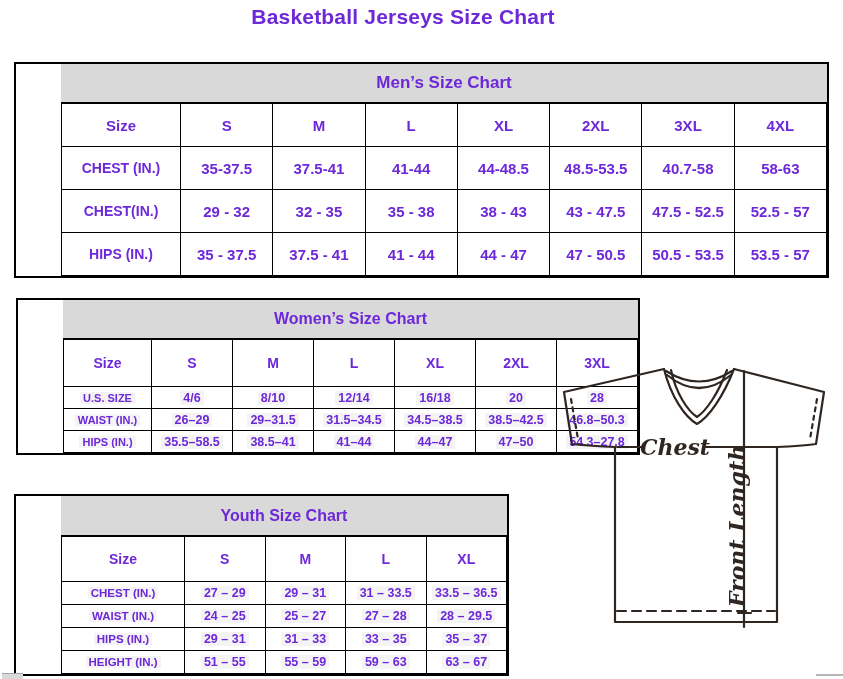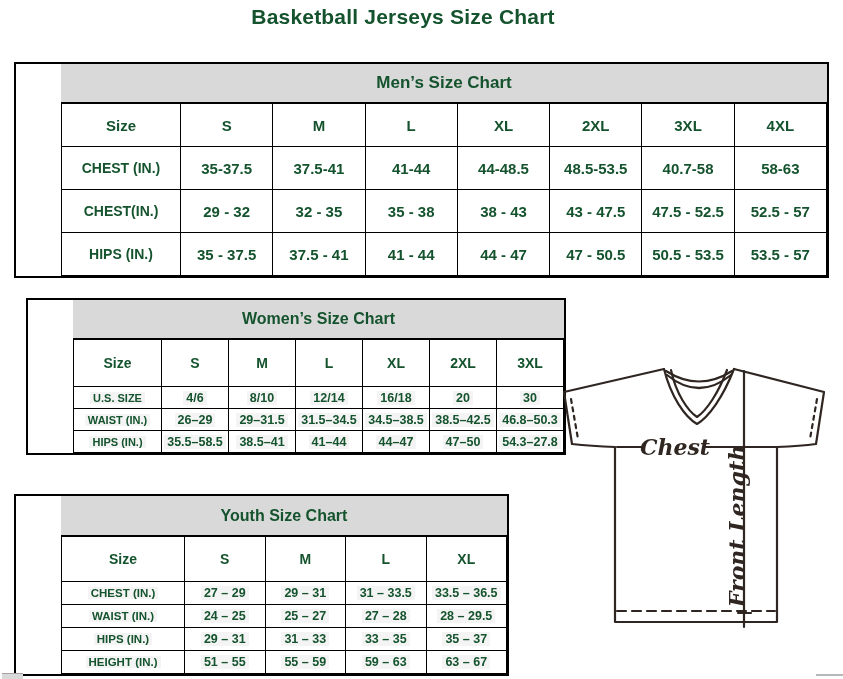--- a/index.html
+++ b/index.html
@@ -1,18 +1,18 @@
 <!DOCTYPE html>
 <html><head>
 <meta charset="utf-8">
 <style>
   html,body{margin:0;padding:0;background:#fff;}
   .canvas{
     position:relative;width:843px;height:679px;background:#ffffff;
-    font-family:"Liberation Sans",sans-serif;color:#14532d;overflow:hidden;
+    font-family:"Liberation Sans",sans-serif;color:#6d28d9;overflow:hidden;
   }
   .page-title{
     position:absolute;left:0;top:5px;width:806px;text-align:center;
     font-size:21px;font-weight:bold;letter-spacing:.2px;
   }
   
   .chart{position:absolute;border:2px solid #000;box-sizing:border-box;background:#fff;padding-left:45px;}
   .chart .band{
     background:#d9d9d9;border-bottom:1px solid #000;
     display:flex;align-items:center;justify-content:center;
@@ -25,21 +25,21 @@
   }
   
   .men{left:14px;top:62px;width:815px;}
   .men .band{height:38px;font-size:17px;}
   .men col.c0{width:119px;}
   .men tr{height:43px;}
   .men tr.head td{font-size:15px;}
   .men td.rlabel{font-size:14px;}
   .men td.val{font-size:15px;}
   
-  .women{left:26px;top:298px;width:540px;}
+  .women{left:16px;top:298px;width:624px;}
   .women .band{height:38px;font-size:16px;}
   .women col.c0{width:88px;}
   .women tr{height:22px;}
   .women tr.head{height:47px;}
   .women tr.head td{font-size:14px;}
   .women td.rlabel{font-size:11px;}
   .women td.val{font-size:12.5px;margin-top:15px;}
   .women td span{background:#f4f4f4;padding:0 3px;}
   .women tr.head td span{background:transparent;padding:0;}
   
@@ -151,21 +151,21 @@
             <td class="hcell"><span>2XL</span></td>
             <td class="hcell"><span>3XL</span></td>
           </tr>
           <tr>
             <td class="rlabel"><span>U.S. SIZE</span></td>
             <td class="val"><span>4/6</span></td>
             <td class="val"><span>8/10</span></td>
             <td class="val"><span>12/14</span></td>
             <td class="val"><span>16/18</span></td>
             <td class="val"><span>20</span></td>
-            <td class="val"><span>30</span></td>
+            <td class="val"><span>28</span></td>
           </tr>
           <tr>
             <td class="rlabel"><span>WAIST (IN.)</span></td>
             <td class="val"><span>26–29</span></td>
             <td class="val"><span>29–31.5</span></td>
             <td class="val"><span>31.5–34.5</span></td>
             <td class="val"><span>34.5–38.5</span></td>
             <td class="val"><span>38.5–42.5</span></td>
             <td class="val"><span>46.8–50.3</span></td>
           </tr>

